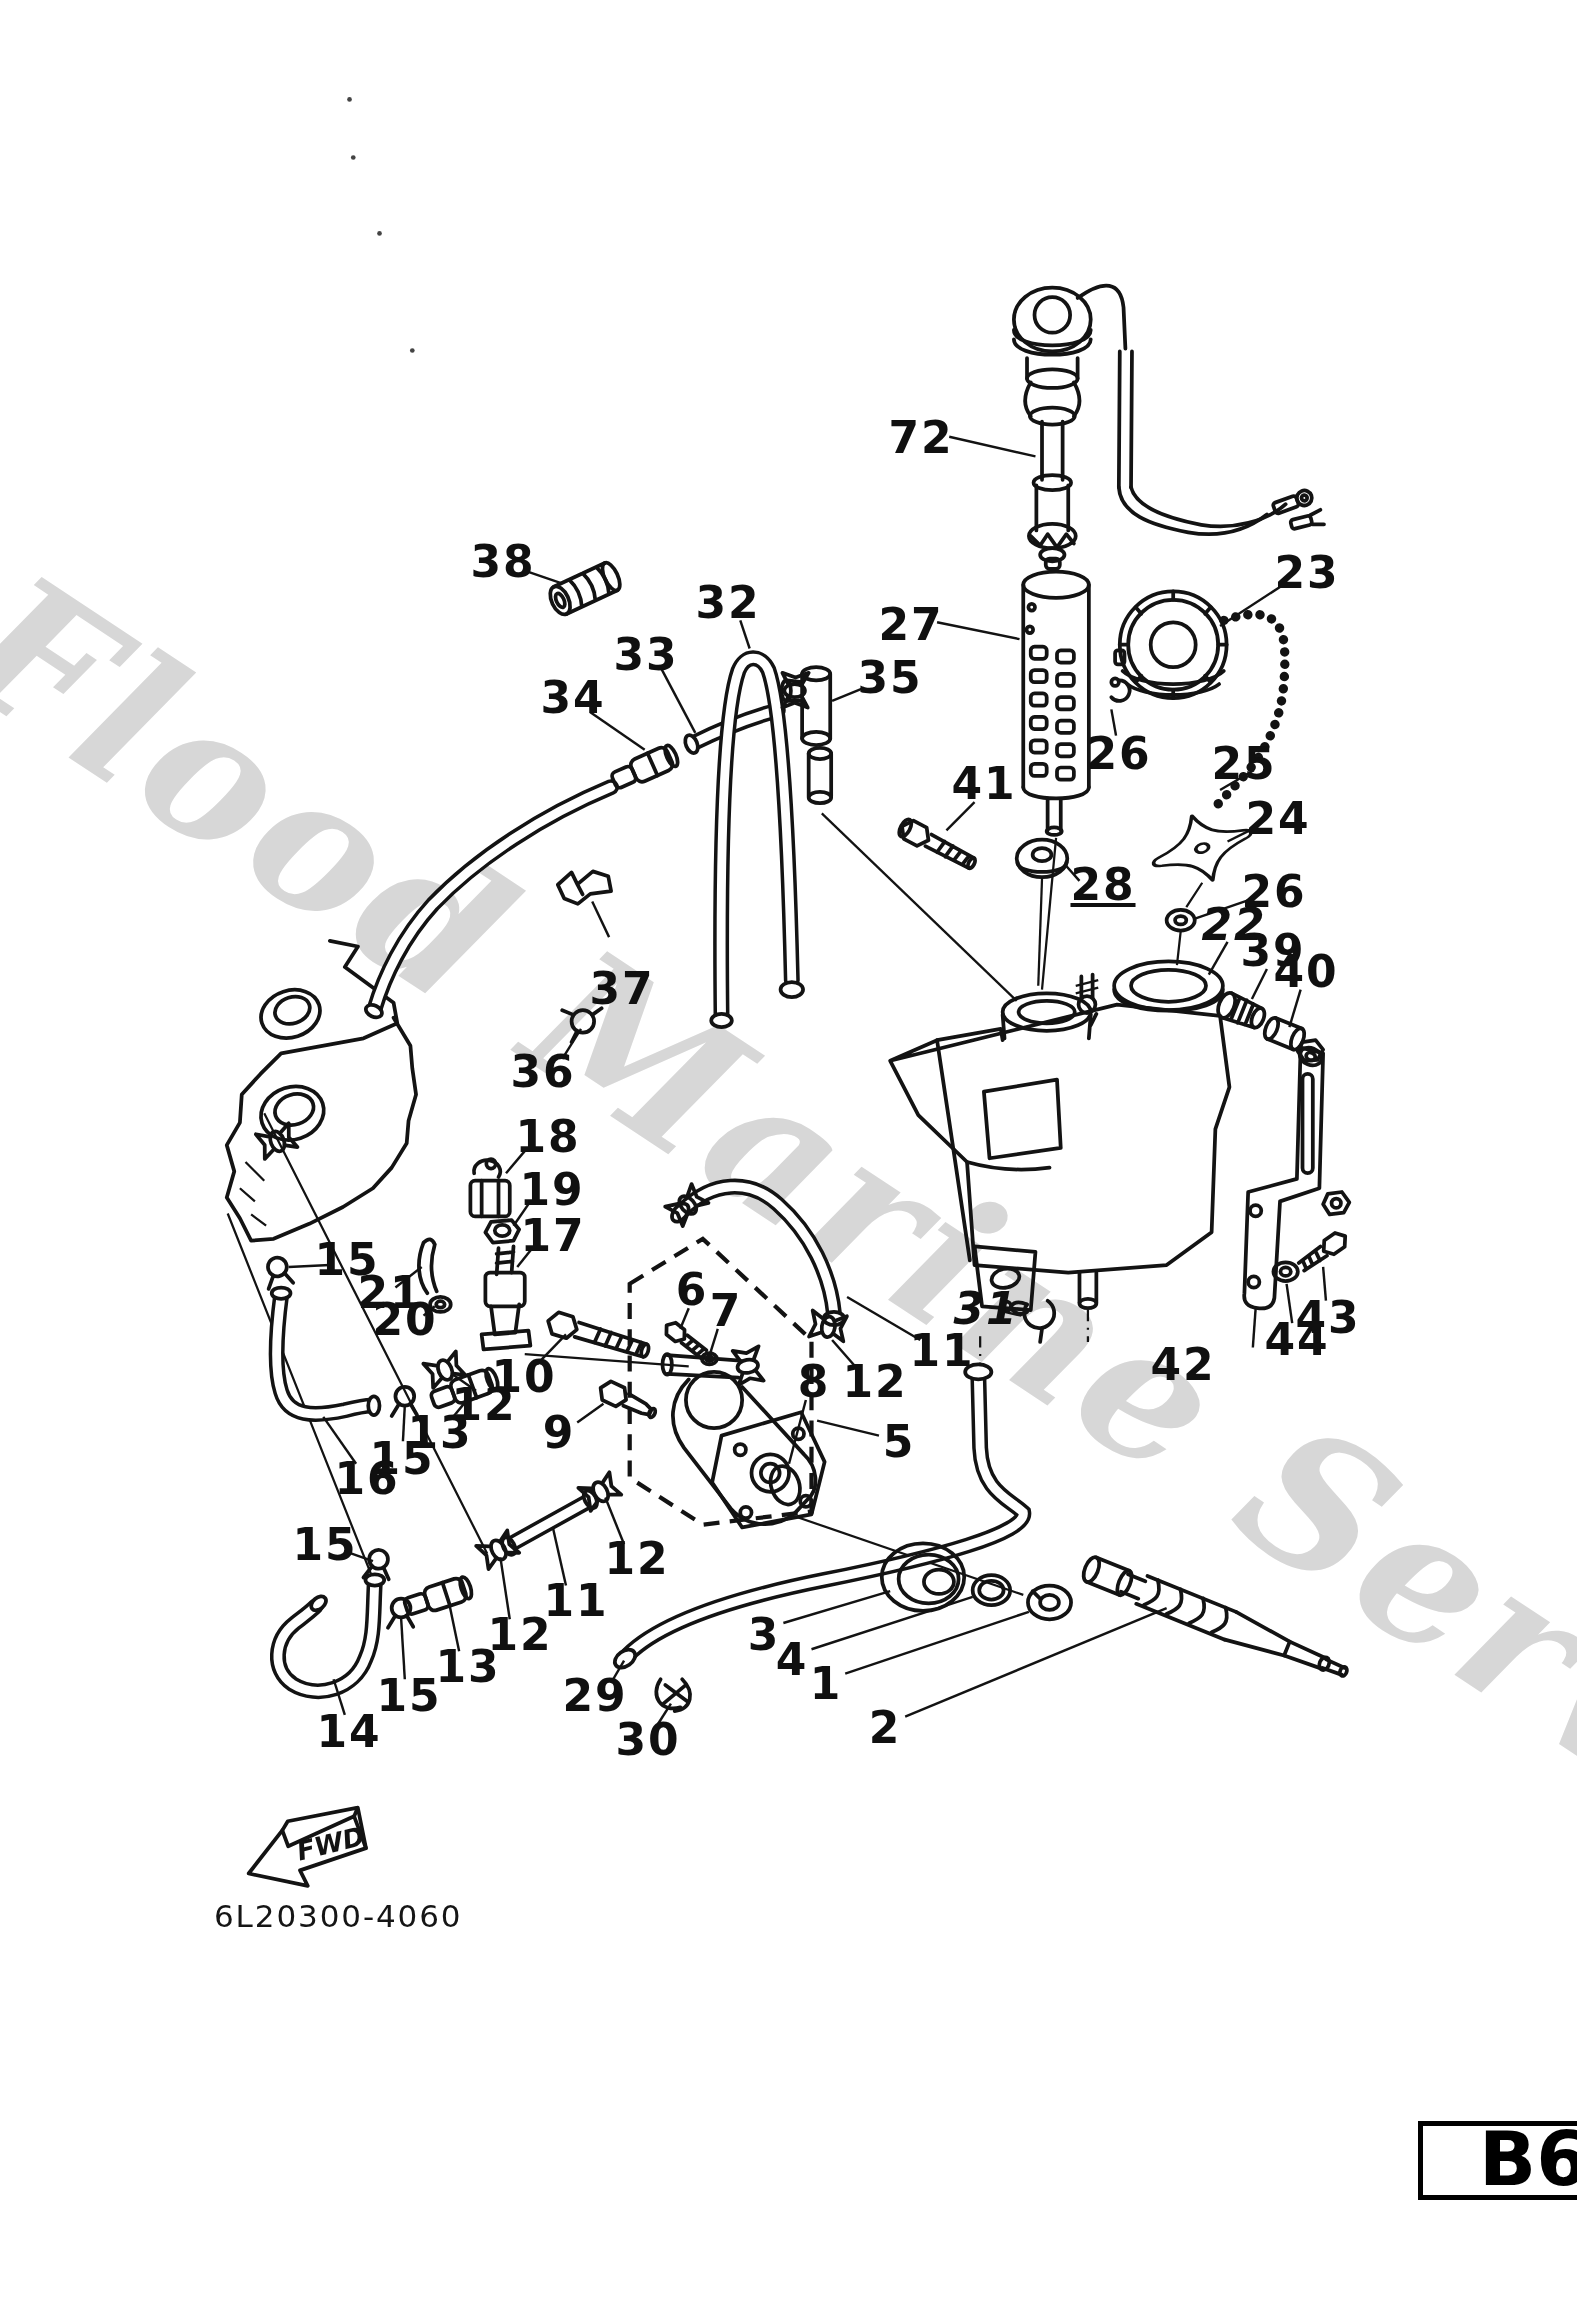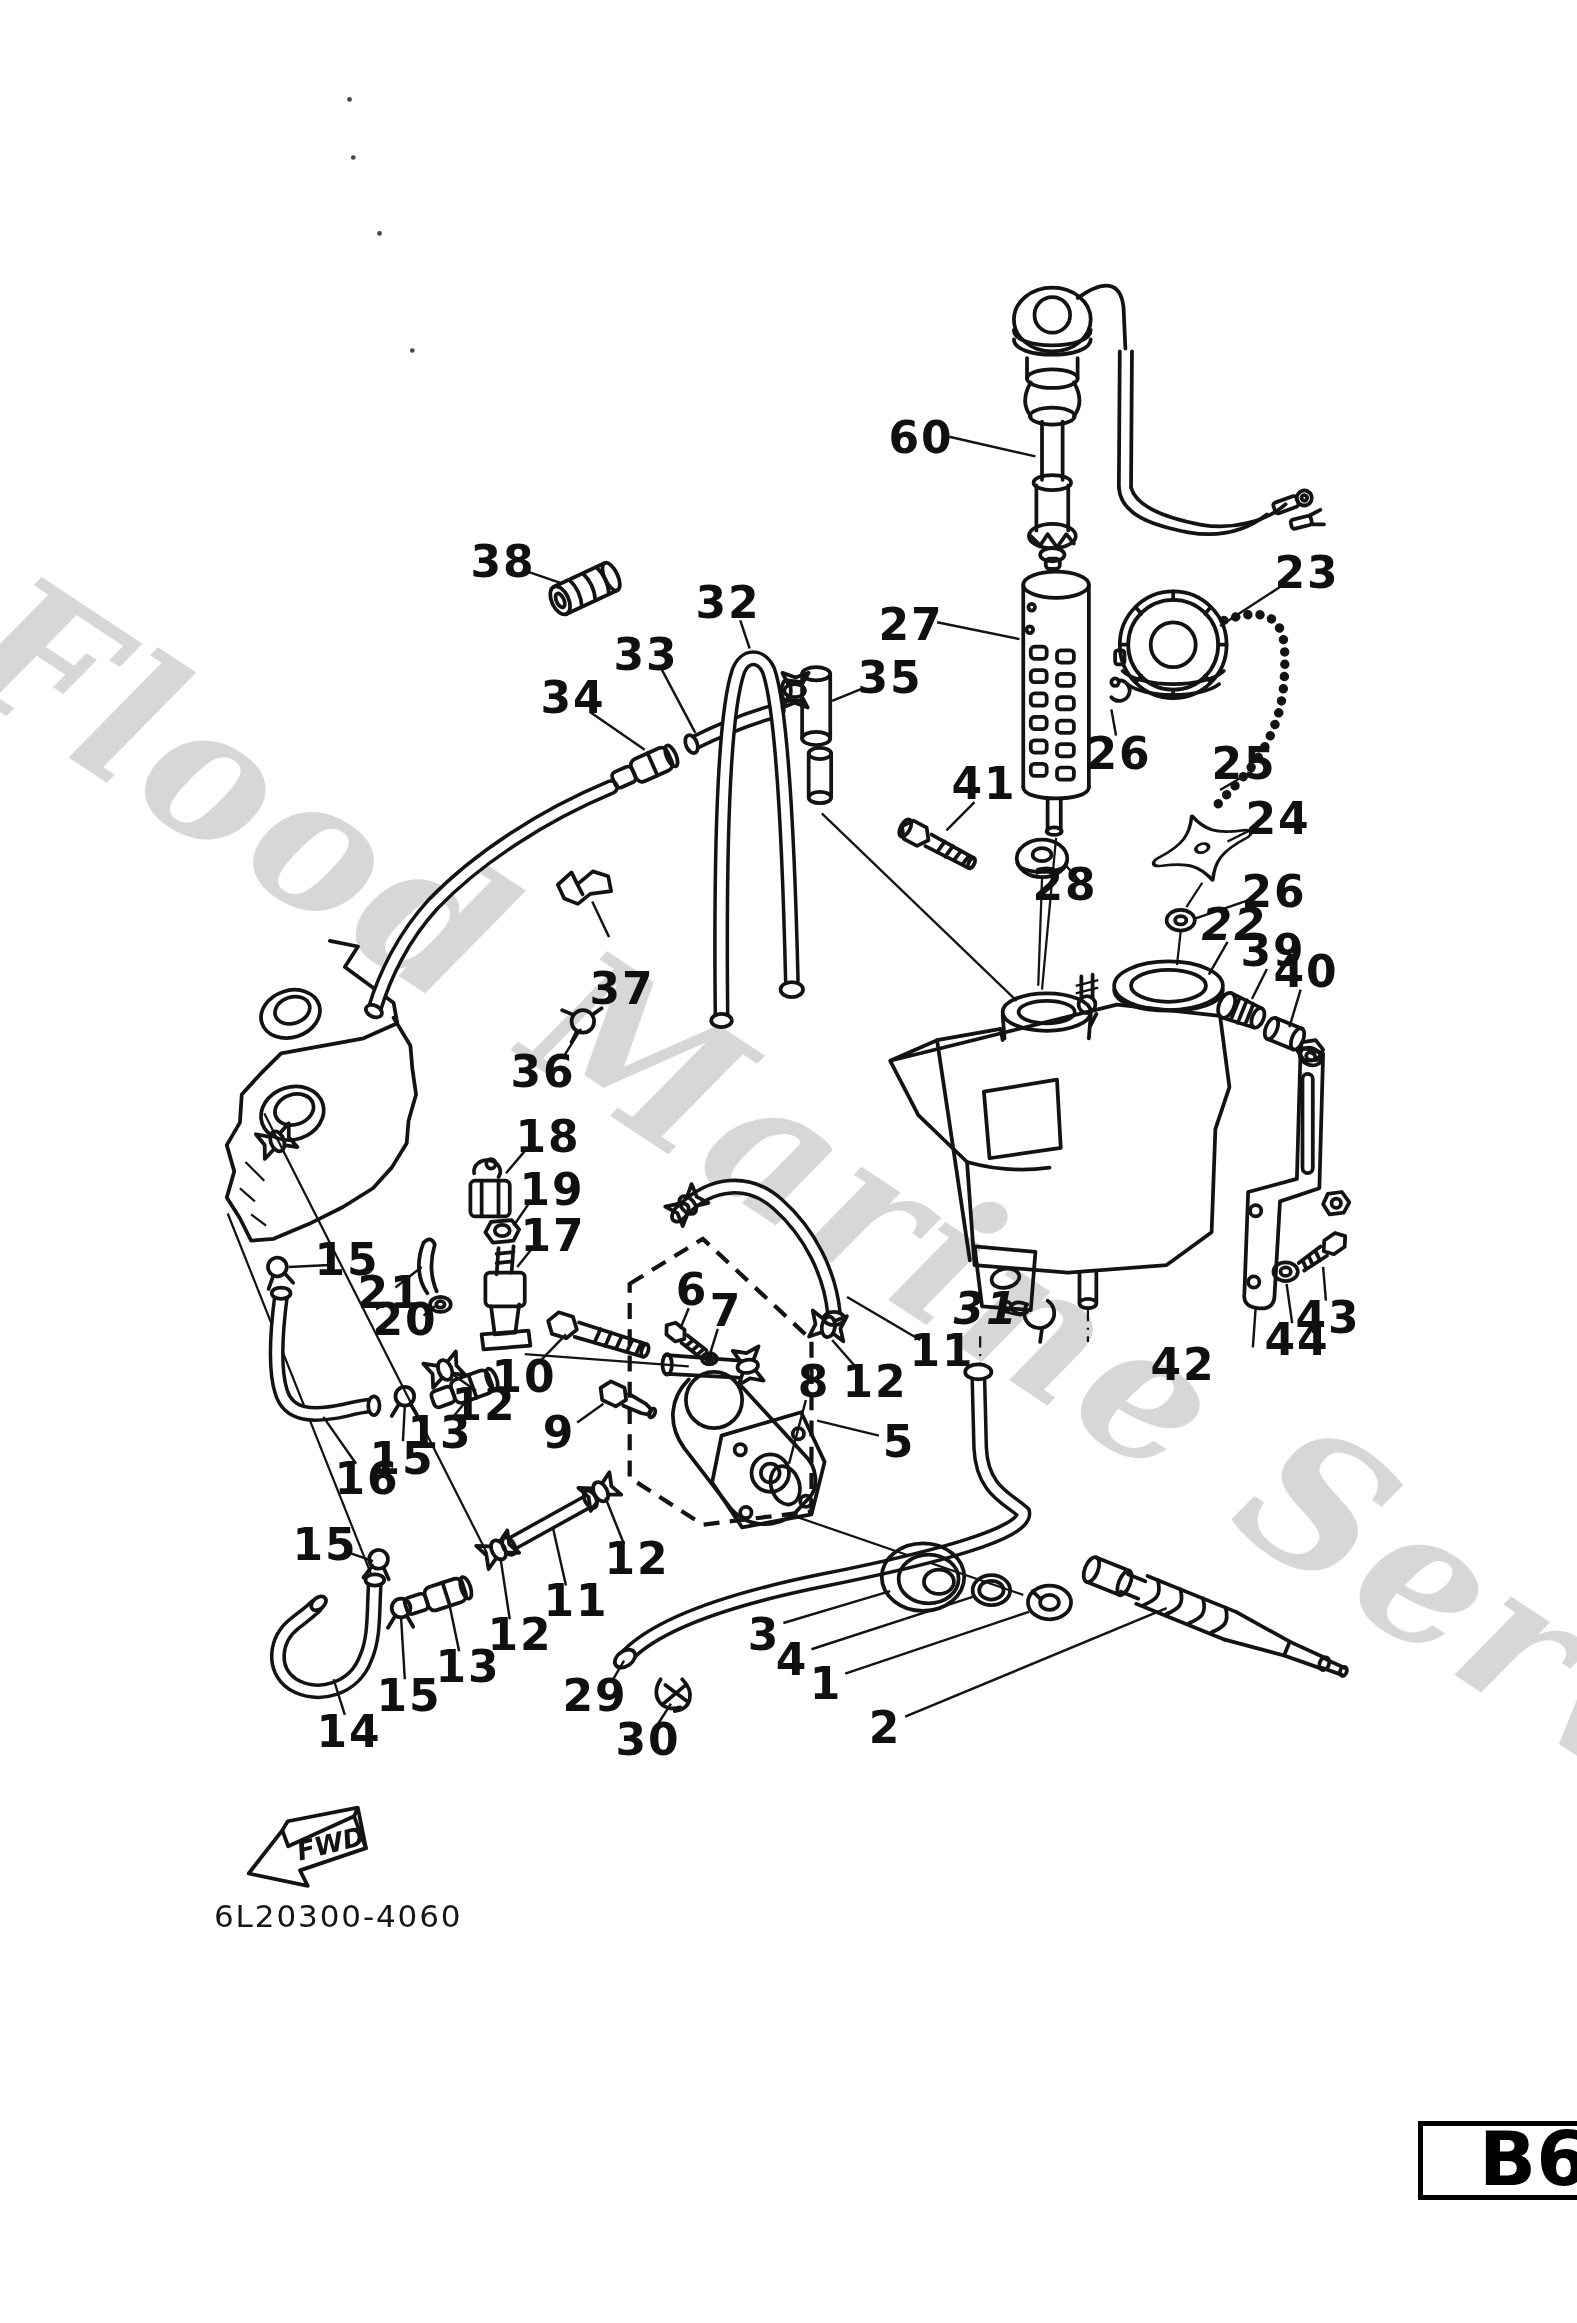--- a/index.html
+++ b/index.html
@@ -484,33 +484,33 @@
         <line x1="652" y1="1796" x2="666" y2="1772" class="leader"></line>
         <line x1="702" y1="1840" x2="716" y2="1818" class="leader"></line>
         <line x1="836" y1="1732" x2="950" y2="1698" class="leader"></line>
         <line x1="866" y1="1760" x2="1038" y2="1704" class="leader"></line>
         <line x1="902" y1="1786" x2="1098" y2="1720" class="leader"></line>
         <line x1="966" y1="1832" x2="1245" y2="1716" class="leader"></line>
       </g>
   </svg>
 
   <div id="callout-layer">
-      <div class="callout" style="left: 921px; top: 438px;">60</div>
+      <div class="callout" style="left: 921px; top: 438px;">72</div>
       <div class="callout" style="left: 503px; top: 562px;">38</div>
       <div class="callout" style="left: 728px; top: 603px;">32</div>
       <div class="callout" style="left: 646px; top: 655px;">33</div>
       <div class="callout" style="left: 573px; top: 698px;">34</div>
       <div class="callout" style="left: 890px; top: 678px;">35</div>
       <div class="callout" style="left: 911px; top: 625px;">27</div>
       <div class="callout" style="left: 1307px; top: 573px;">23</div>
       <div class="callout" style="left: 1119px; top: 754px;">26</div>
       <div class="callout" style="left: 1244px; top: 764px;">25</div>
       <div class="callout" style="left: 984px; top: 784px;">41</div>
       <div class="callout" style="left: 1278px; top: 819px;">24</div>
-      <div class="callout" style="left: 1065px; top: 885px;">28</div>
+      <div class="callout" style="left: 1103px; top: 885px; text-decoration: underline;">28</div>
       <div class="callout" style="left: 1274px; top: 892px;">26</div>
       <div class="callout" style="left: 1234px; top: 925px; font-style: italic;">22</div>
       <div class="callout" style="left: 1273px; top: 951px; text-align: right;">39</div>
       <div class="callout" style="left: 1306px; top: 972px;">40</div>
       <div class="callout" style="left: 622px; top: 989px;">37</div>
       <div class="callout" style="left: 543px; top: 1072px;">36</div>
       <div class="callout" style="left: 548px; top: 1137px;">18</div>
       <div class="callout" style="left: 552px; top: 1190px;">19</div>
       <div class="callout" style="left: 553px; top: 1236px;">17</div>
       <div class="callout" style="left: 347px; top: 1260px;">15</div>

